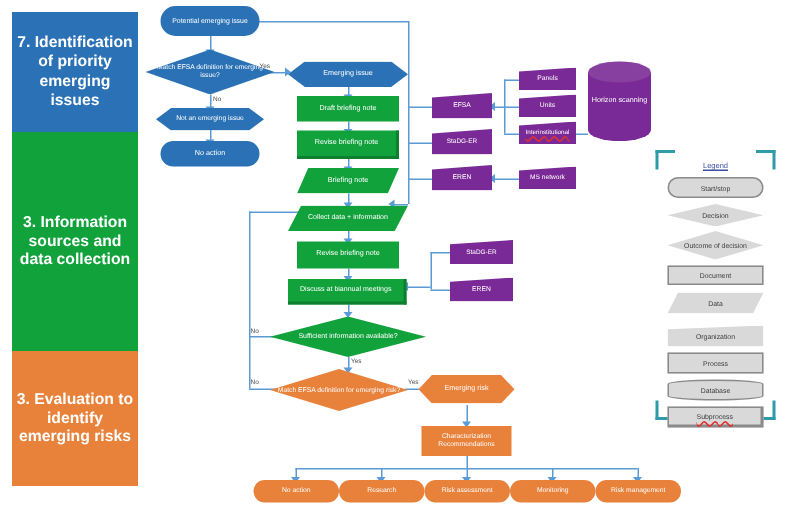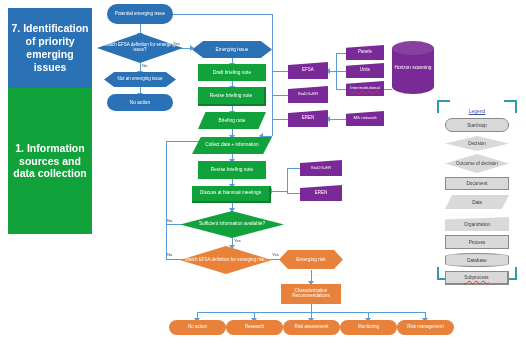--- a/index.html
+++ b/index.html
@@ -59,21 +59,24 @@
 </style>
 </head>
 <body>
 
 <div id="canvas">
 
   <div class="side blue" style="top:8px;height:80px;">
       <span>7. Identification of priority emerging issues</span>
     </div>
   <div class="side green" style="top:88px;height:146px;">
-      <span>1. Information sources and data collection</span>
+      <span>3. Information sources and data collection</span>
+    </div>
+  <div class="side orange" style="top:234px;height:90px;">
+      <span>3. Evaluation to identify emerging risks</span>
     </div>
 
   <div class="ln lnv" style="left:140px;top:24px;height:11px;"></div>
   <div class="arw arw-d" style="left:137px;top:33px;"></div>
 
   <div class="ln lnv" style="left:140px;top:63px;height:10px;"></div>
   <div class="arw arw-d" style="left:137px;top:71px;"></div>
   <div class="yn" style="left:142px;top:63px;">No</div>
 
   <div class="ln lnv" style="left:140px;top:86px;height:9px;"></div>

